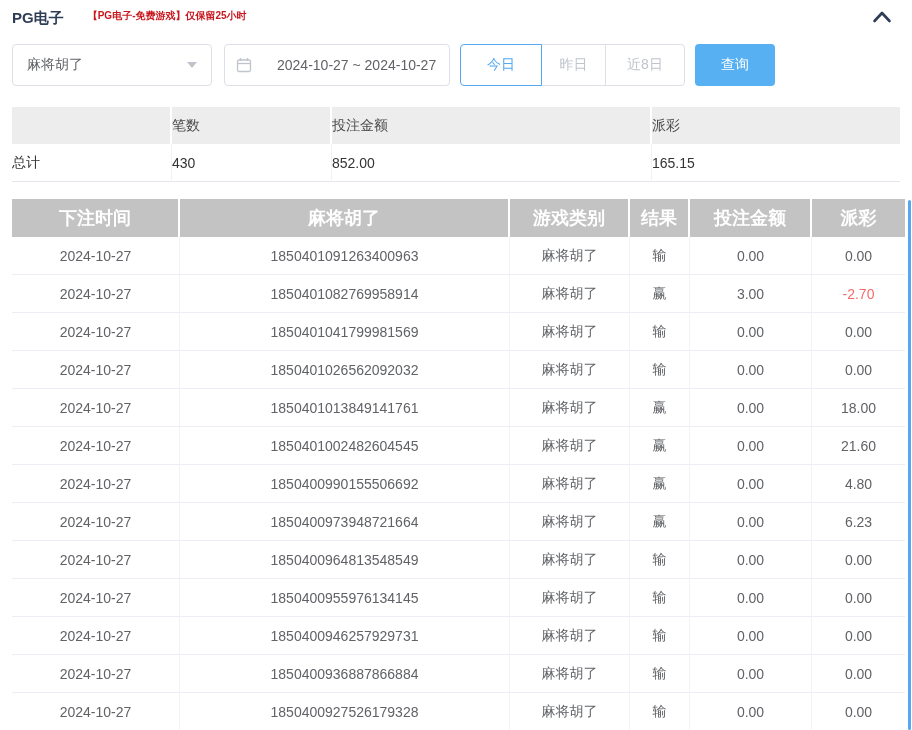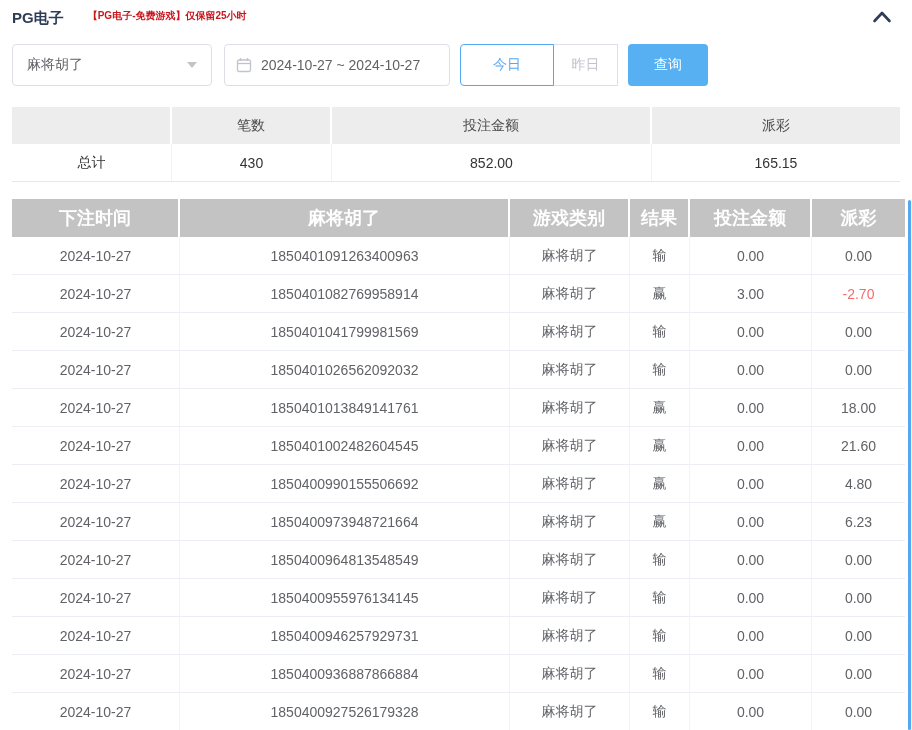--- a/index.html
+++ b/index.html
@@ -24,41 +24,41 @@
     display: flex; align-items: center; justify-content: space-between;
     padding: 0 14px; font-size: 14px; color: #606266; cursor: pointer;
   }
   .caret-down {
     width: 0; height: 0;
     border-left: 5px solid transparent; border-right: 5px solid transparent;
     border-top: 6px solid #c0c4cc;
   }
   .date-box {
     margin-left: 12px; width: 226px; border: 1px solid #dcdfe6; border-radius: 4px;
-    display: flex; align-items: center; gap: 9px; padding: 0 11px;
+    display: flex; align-items: center; gap: 25px; padding: 0 11px;
     font-size: 14px; color: #606266; background: #fff; cursor: pointer; white-space: nowrap;
   }
   .btn-group { margin-left: 10px; display: flex; }
   .qbtn {
     display: flex; align-items: center; justify-content: center;
     background: #fff; border: 1px solid #dcdfe6; font-size: 14px; color: #c0c4cc; cursor: pointer;
   }
   .qbtn + .qbtn { margin-left: -1px; }
-  .qbtn:nth-child(1) { width: 94px; border-radius: 4px 0 0 4px; }
+  .qbtn:nth-child(1) { width: 82px; border-radius: 4px 0 0 4px; }
   .qbtn:nth-child(2) { width: 65px; }
   .qbtn:nth-child(3) { width: 80px; border-radius: 0 4px 4px 0; }
   .qbtn.active { color: var(--accent-blue, #53a8f1); border-color: var(--accent-blue, #53a8f1); position: relative; z-index: 1; }
   .search-btn {
     margin-left: 10px; width: 80px; border: none; border-radius: 4px;
     background: var(--button-blue, #56b0f2); color: #fff; font-size: 14px; cursor: pointer;
   }
 
   
   .summary-table { margin: 21px 0 0 12px; width: 888px; border-collapse: separate; border-spacing: 0; table-layout: fixed; }
-  .summary-table td { text-align: center; font-size: 14px; }
+  .summary-table td { text-align: left; font-size: 14px; }
   .summary-table thead td { height: 37px; background: #ededed; color: #4a4a4a; border-right: 2px solid #fff; }
   .summary-table thead td:last-child { border-right: none; }
   .summary-table tbody td { height: 38px; background: #fff; color: #333; border-bottom: 1px solid #e4e7ed; border-right: 1px solid #f2f2f2; margin-top: 29px; }
   .summary-table tbody td:last-child { border-right: none; }
 
   
   .bet-table { margin: 17px 0 0 12px; width: 893px; border-collapse: separate; border-spacing: 0; table-layout: fixed; }
   .bet-table th {
     height: 38px; background: var(--table-header-bg, #c3c3c3); color: #fff;
     font-weight: bold; font-size: 18px; text-align: center; border-right: 2px solid #fff;
@@ -102,20 +102,21 @@
         <line x1="1.5" y1="6.5" x2="14.5" y2="6.5"></line>
         <line x1="4.5" y1="1" x2="4.5" y2="4"></line>
         <line x1="11.5" y1="1" x2="11.5" y2="4"></line>
       </svg>
     </span>
     <span>2024-10-27 ~ 2024-10-27</span>
   </div>
   <div class="btn-group">
     <button class="qbtn active">今日</button>
     <button class="qbtn">昨日</button>
+    <button class="qbtn">近8日</button>
   </div>
   <button class="search-btn">查询</button>
 </div>
 
 <table class="summary-table">
   <colgroup>
       <col style="width:160px">
       <col style="width:160px">
       <col style="width:320px">
       <col style="width:248px">

